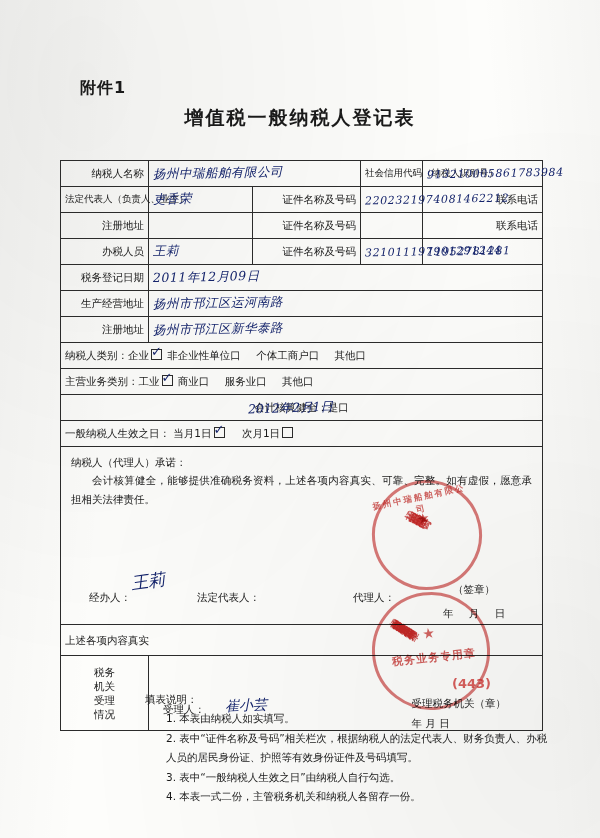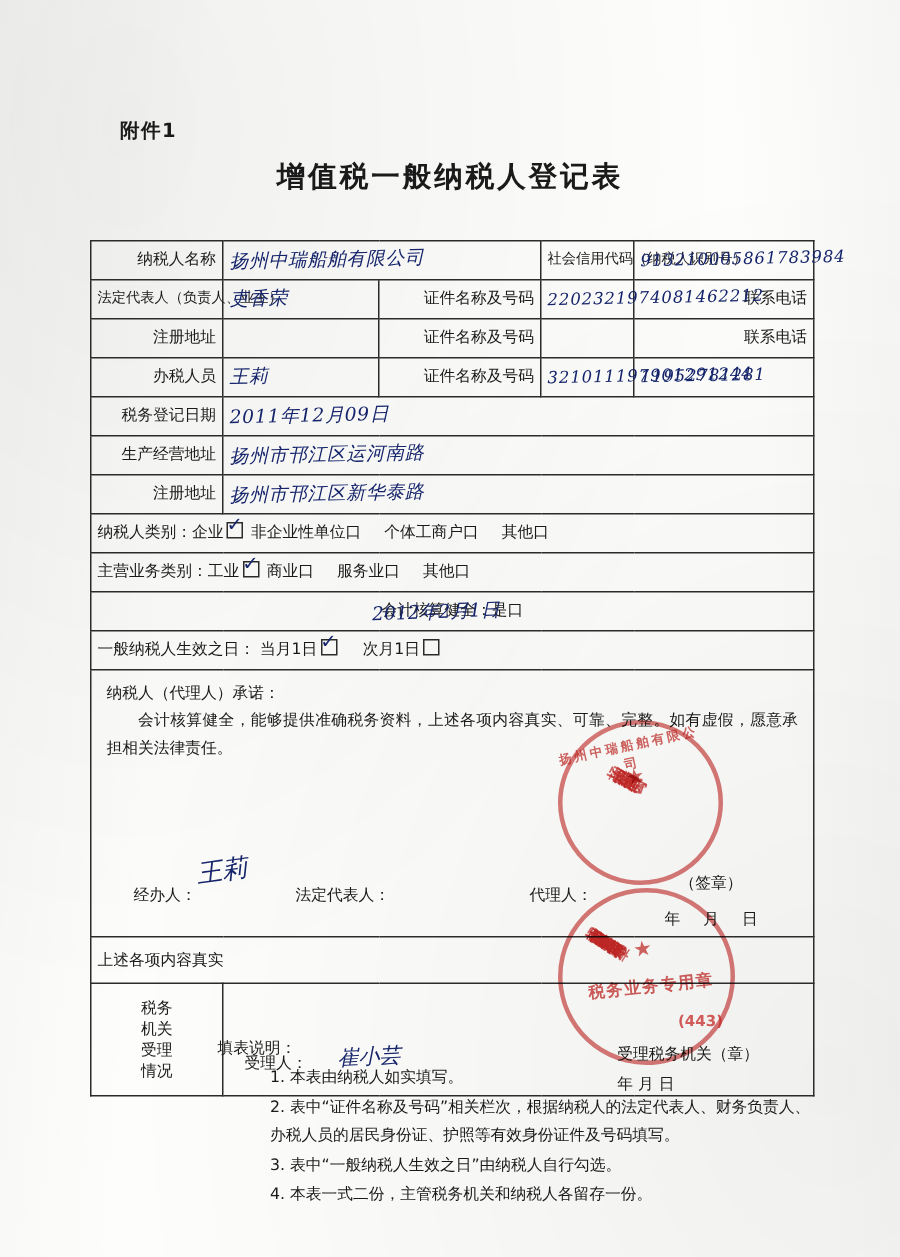--- a/index.html
+++ b/index.html
@@ -29,21 +29,21 @@
     pointer-events: none;
     background:
       radial-gradient(ellipse at 14% 10%, rgba(0,0,0,0.05), rgba(0,0,0,0) 55%),
       radial-gradient(ellipse at 92% 86%, rgba(0,0,0,0.05), rgba(0,0,0,0) 60%);
     mix-blend-mode: multiply;
   }
   .attach-label {
     position: absolute;
     left: 80px;
     top: 78px;
-    font-size: 13px;
+    font-size: 16px;
     font-weight: bold;
     letter-spacing: 1px;
     font-family: "DejaVu Sans", "Liberation Sans", sans-serif;
   }
   .doc-title {
     position: absolute;
     left: 0;
     right: 0;
     top: 105px;
     text-align: center;
@@ -199,21 +199,21 @@
   .notes .n-title {
     margin-left: -3px;
   }
   .notes ol {
     margin: 0;
     padding-left: 0;
     list-style: none;
   }
   .notes li {
     text-indent: 0;
-    padding-left: 32px;
+    padding-left: 18px;
     position: relative;
   }
   
   .seal {
     position: absolute;
     border: 3px solid rgba(196, 40, 38, 0.62);
     border-radius: 50%;
     color: rgba(196, 40, 38, 0.72);
     font-weight: bold;
     text-align: center;
@@ -280,21 +280,21 @@
     font-weight: bold;
     transform: rotate(-6deg);
     letter-spacing: 1px;
     pointer-events: none;
     mix-blend-mode: multiply;
   }
   .seal-num {
     position: absolute;
     left: 452px;
     top: 676px;
-    font-size: 10px;
+    font-size: 13px;
     color: rgba(196,40,38,0.75);
     font-weight: bold;
     pointer-events: none;
   }
   .pencil-mark {
     position: absolute;
     left: 248px;
     top: 400px;
     font-size: 12.5px;
     color: #15246b;

